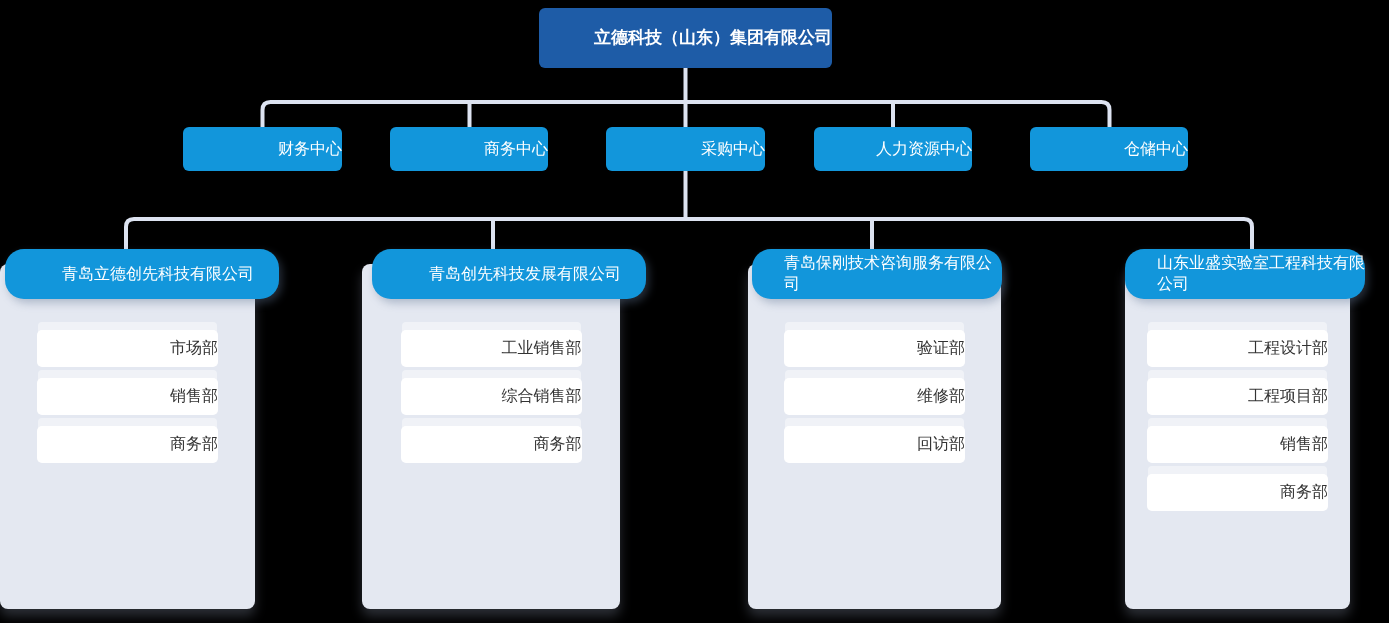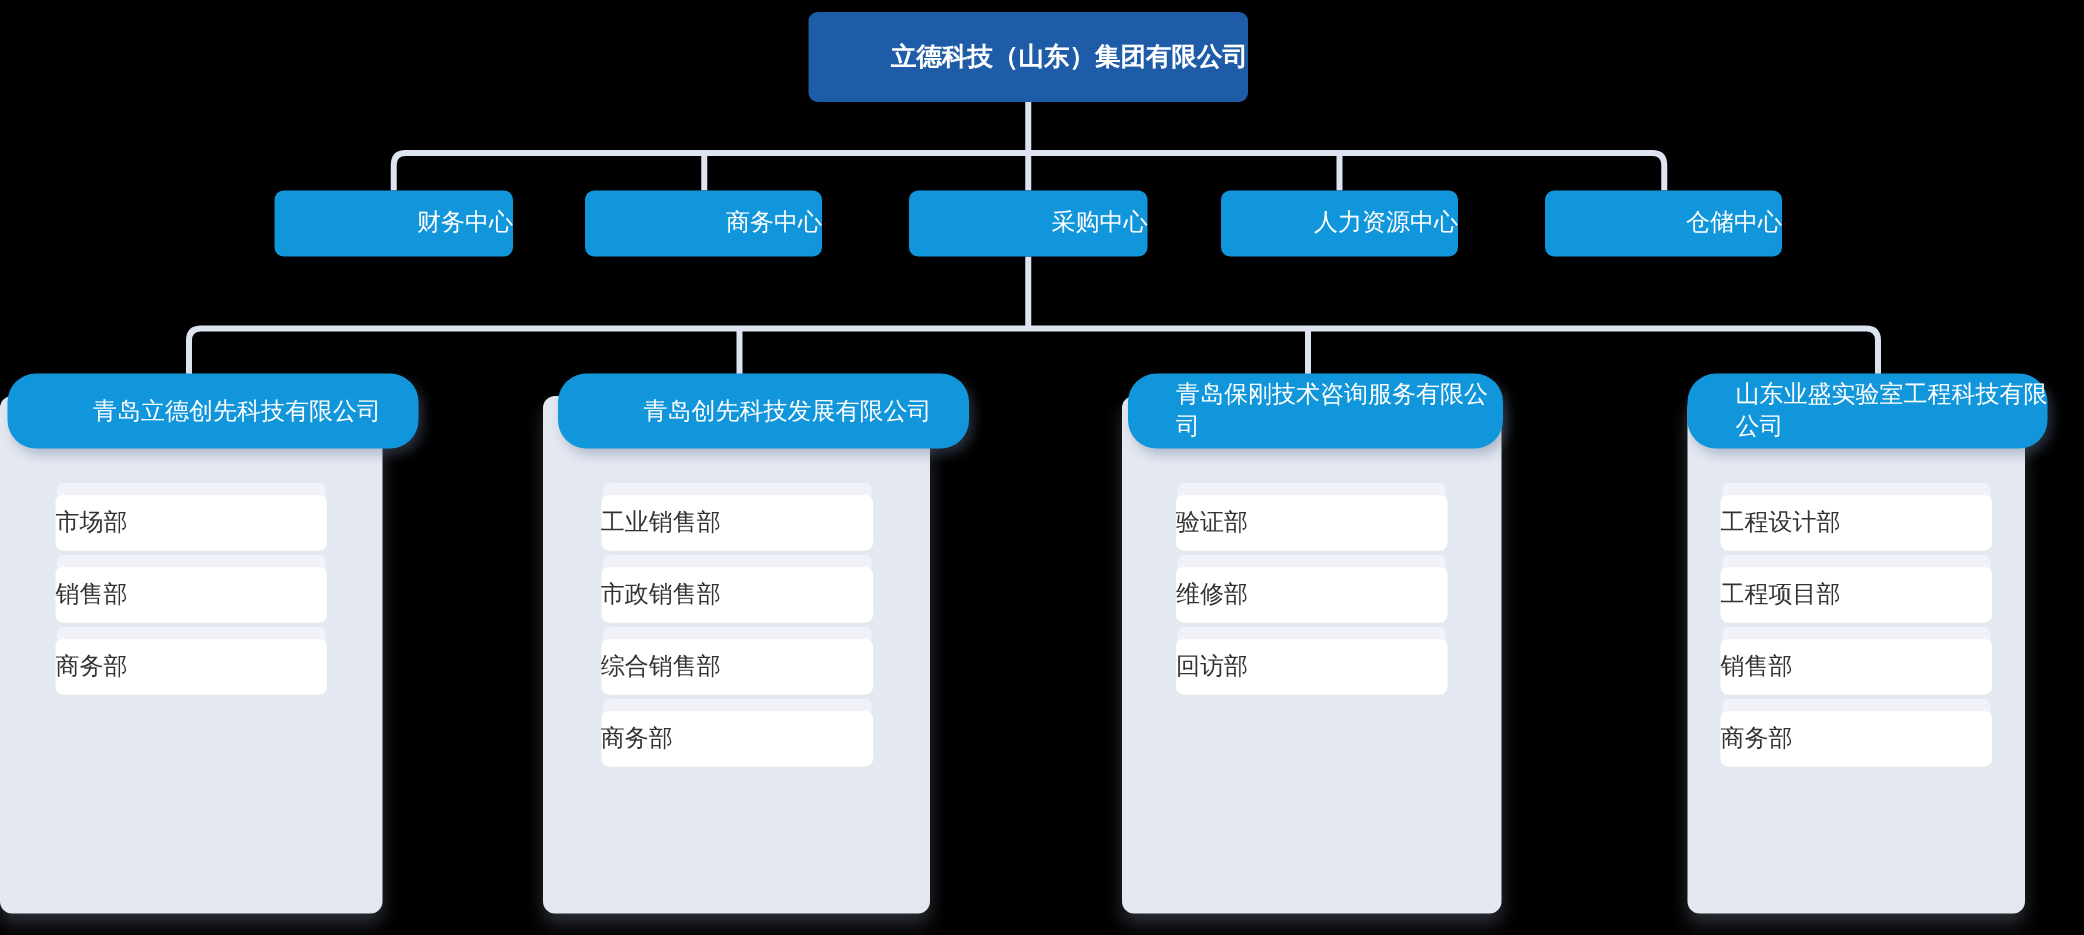--- a/index.html
+++ b/index.html
@@ -35,21 +35,21 @@
     position:absolute;top:249px;height:50px;background:#1296db;color:#fff;
     border-radius:19px;display:flex;align-items:center;justify-content:center;
     font-size:16px;box-shadow:3px 4px 8px rgba(95,115,145,.4);padding-left:32px;
   }
   .h0{left:5px;width:242px}
   .h1{left:372px;width:242px}
   .h2{left:752px;width:218px}
   .h3{left:1125px;width:208px}
   .dept{
     width:181px;height:37px;margin:0 auto 11px auto;background:#fff;border-radius:5px;
-    display:flex;align-items:center;justify-content:flex-start;
+    display:flex;align-items:center;justify-content:flex-end;
     font-size:16px;color:#333;
     box-shadow:0 -9px 0 -1px rgba(255,255,255,.45);
   }
 </style>
 </head>
 <body>
 
 <div class="stage">
 
   <svg class="connectors" width="1389" height="623" viewBox="0 0 1389 623">
@@ -85,23 +85,20 @@
       <span>销售部</span>
     </div>
     <div class="dept">
       <span>商务部</span>
     </div>
   </div>
 
   <div class="panel p1">
     <div class="dept">
       <span>工业销售部</span>
-    </div>
-    <div class="dept">
-      <span>市政销售部</span>
     </div>
     <div class="dept">
       <span>综合销售部</span>
     </div>
     <div class="dept">
       <span>商务部</span>
     </div>
   </div>
 
   <div class="panel p2">

